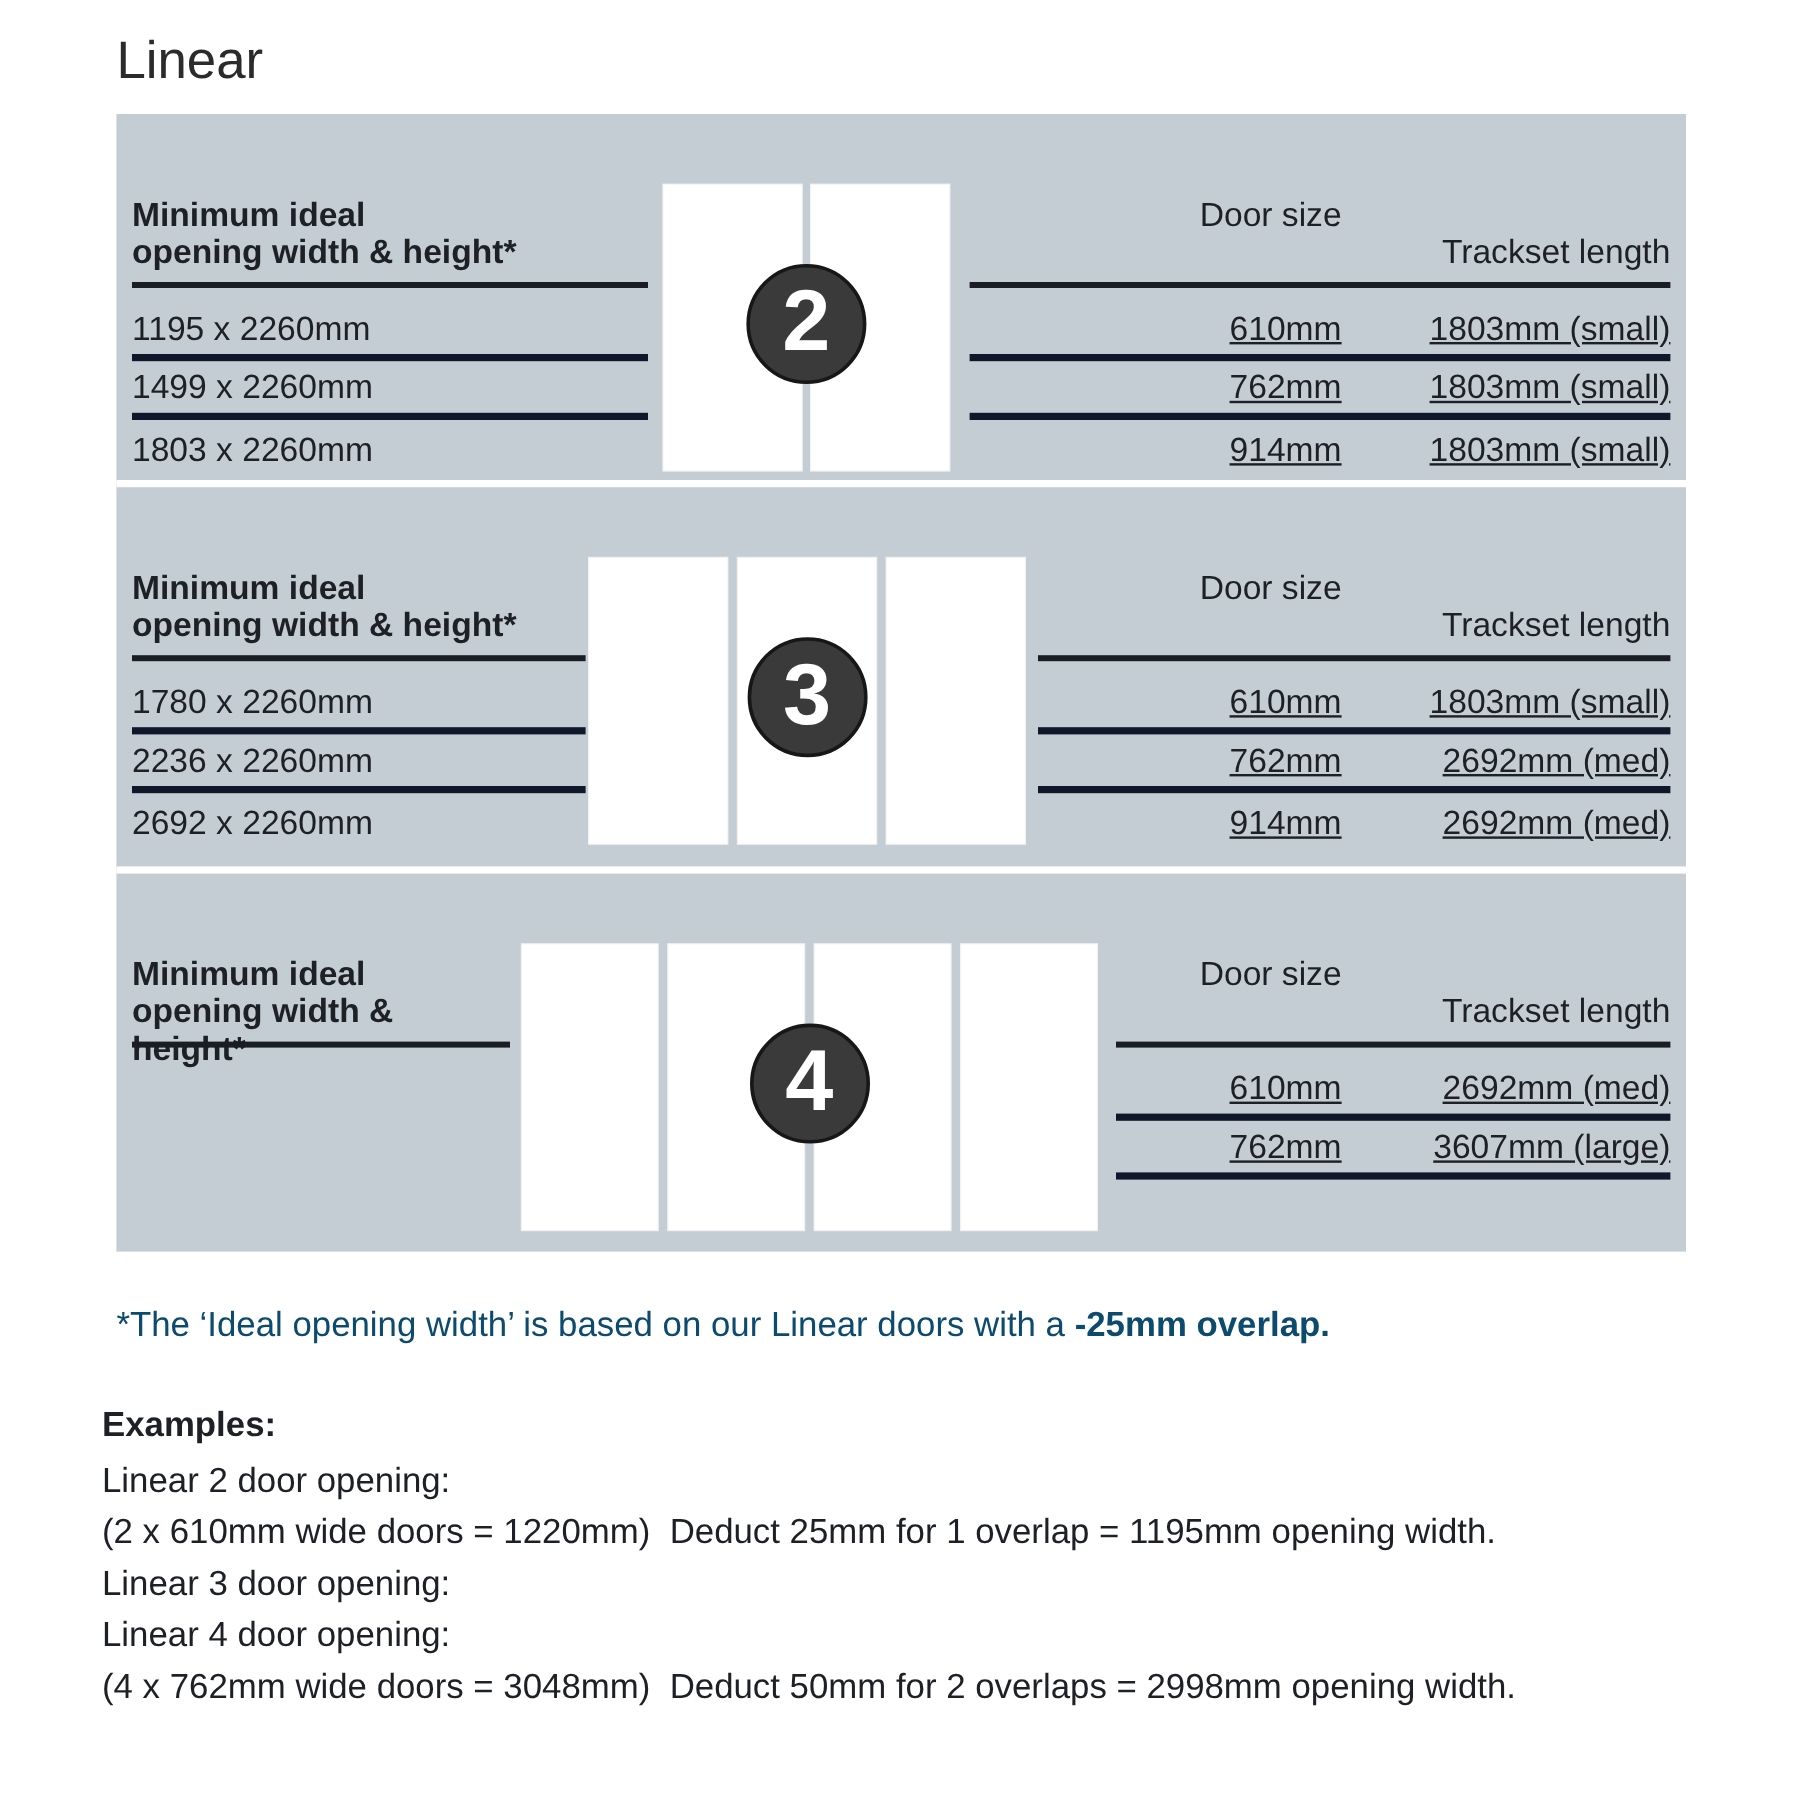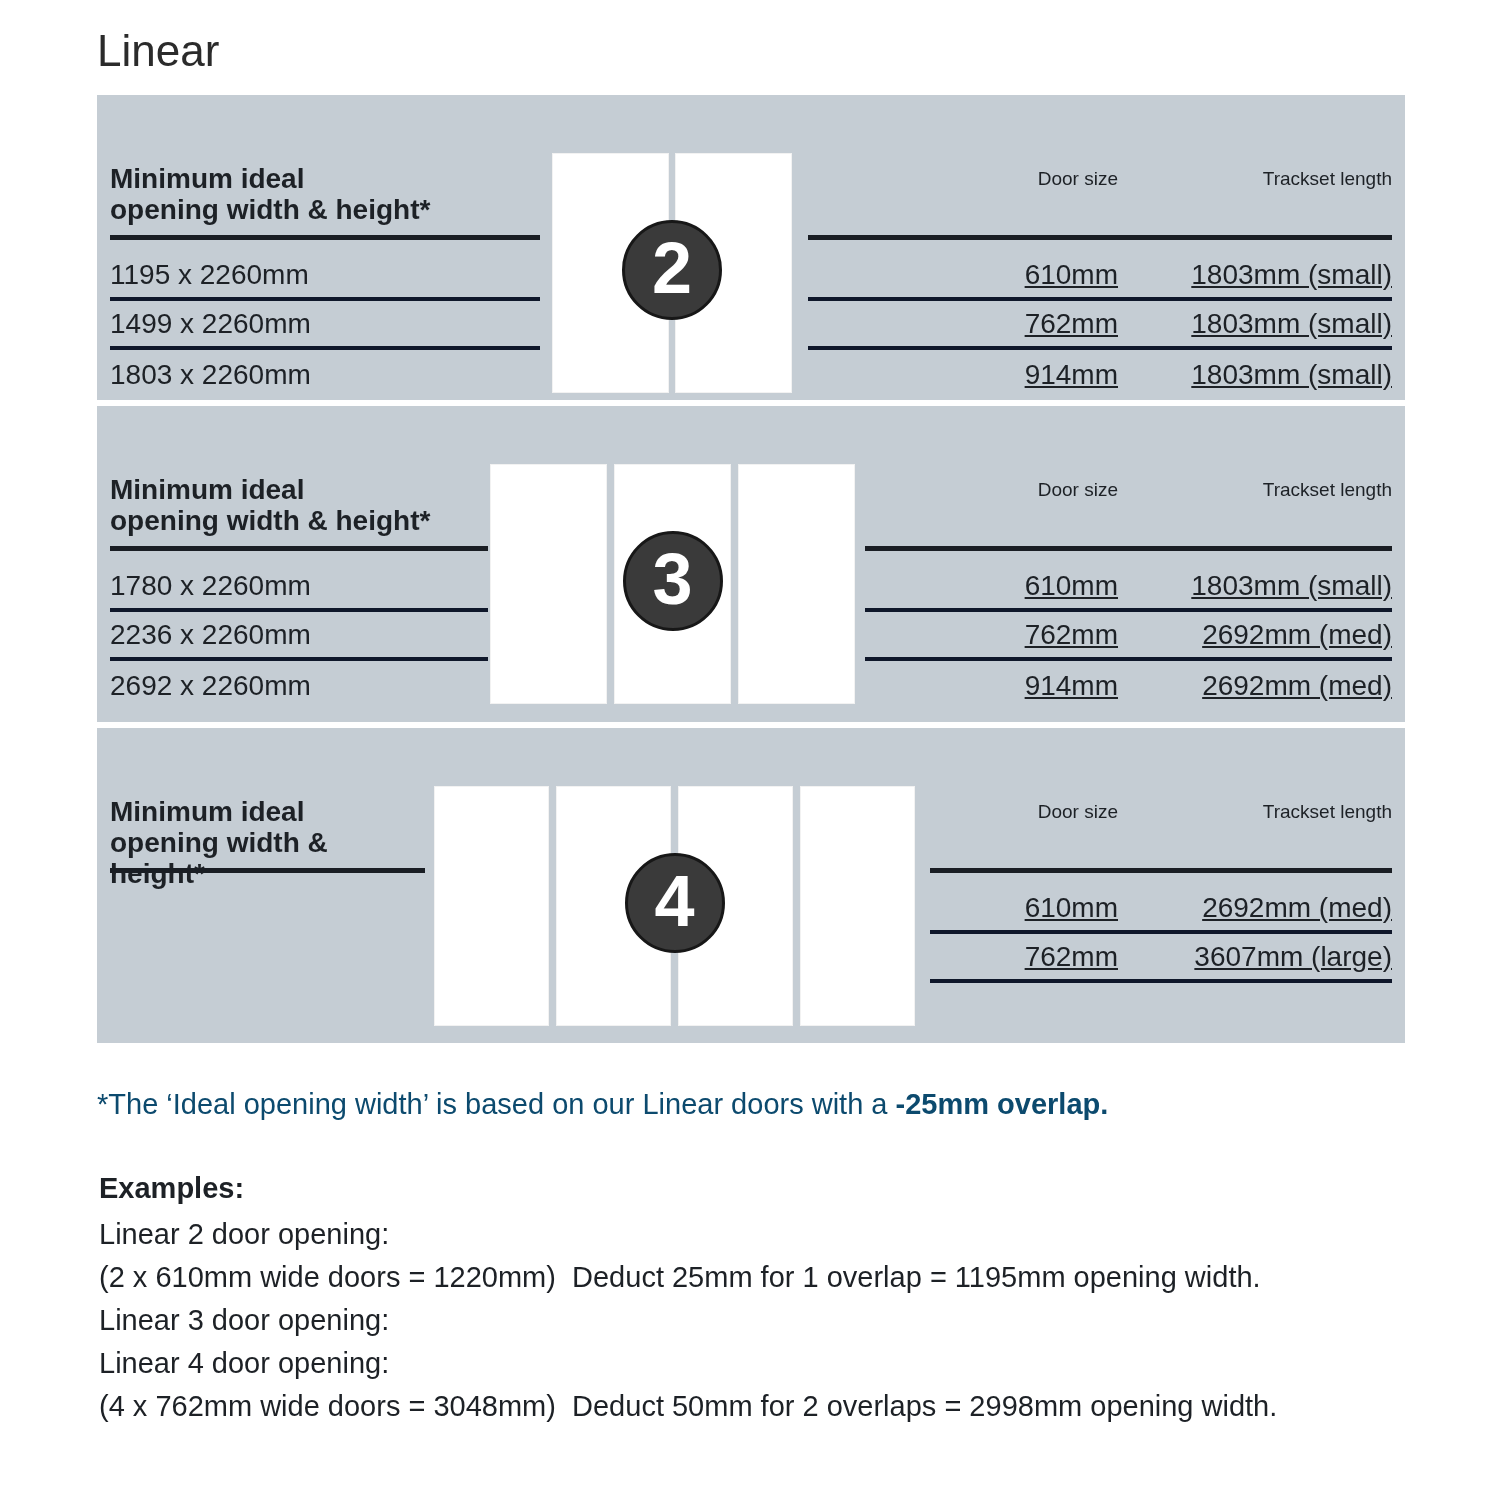--- a/index.html
+++ b/index.html
@@ -21,47 +21,47 @@
 
   .left-col { position: absolute; left: 13px; top: 0; bottom: 0; }
   .s1 .left-col { width: 430px; }
   .s2 .left-col { width: 378px; }
   .s3 .left-col { width: 315px; }
 
   .hdr { position: absolute; top: 44px; left: 0; right: 0; font-size: 28px; line-height: 31px; font-weight: 700; color: #1d2126; }
   .thick { position: absolute; top: 116px; left: 0; right: 0; height: 5px; background: #1a1e24; }
   .rows { position: absolute; top: 133px; left: 0; right: 0; }
   .row { height: 49px; display: flex; align-items: center; font-size: 28px; color: #1d2126; }
-  .row.bordered { border-bottom: 4px solid #0f172a; }
+  .row.bordered { border-bottom: 6px solid #0f172a; }
 
   .right-col { position: absolute; top: 0; bottom: 0; }
   .s1 .right-col { left: 711px; width: 584px; }
   .s2 .right-col { left: 768px; width: 527px; }
   .s3 .right-col { left: 833px; width: 462px; }
 
-  .rhdr { position: absolute; top: 44px; left: 0; right: 0; display: flex; font-size: 19px; line-height: 31px; font-weight: 400; }
+  .rhdr { position: absolute; top: 44px; left: 0; right: 0; display: flex; font-size: 28px; line-height: 31px; font-weight: 400; flex-direction: column; }
   .right-col .row { justify-content: flex-end; text-decoration: underline; }
   .ds { text-align: right; }
   .s1 .ds { width: 310px; }
   .s2 .ds { width: 253px; }
   .s3 .ds { width: 188px; }
   .ts { flex: 1; text-align: right; }
 
   .doors { position: absolute; top: 34px; height: 240px; display: flex; }
   .s1 .doors { left: 455px; width: 240px; gap: 6px; }
   .s2 .doors { left: 393px; width: 365px; gap: 7px; }
   .s3 .doors { left: 337px; width: 481px; gap: 7px; }
   .door { flex: 1; background: #ffffff; border: 1px solid rgba(0,0,0,0.05); }
 
   .badge { position: absolute; left: 50%; top: 50%; transform: translate(-50%, -53%); width: 100px; height: 100px; border-radius: 50%; background: #3a3a3a; border: 3px solid #171717; color: #ffffff; display: flex; align-items: center; justify-content: center; font-size: 72px; font-weight: 700; line-height: 1; padding-bottom: 4px; }
 
   .footnote { position: absolute; left: 97px; top: 1088px; font-size: 29px; color: #0c4a6e; }
   .footnote b { font-weight: 700; }
 
-  .examples { position: absolute; left: 99px; top: 1170px; font-size: 29px; color: #1d2126; }
+  .examples { position: absolute; left: 85px; top: 1170px; font-size: 29px; color: #1d2126; }
   .ex-heading { font-weight: 700; height: 44px; line-height: 36px; }
   .ex-line { height: 43px; line-height: 40px; white-space: pre-wrap; }
 </style>
 </head>
 <body>
 
 <div class="page">
 
   <div class="title">Linear</div>
 

